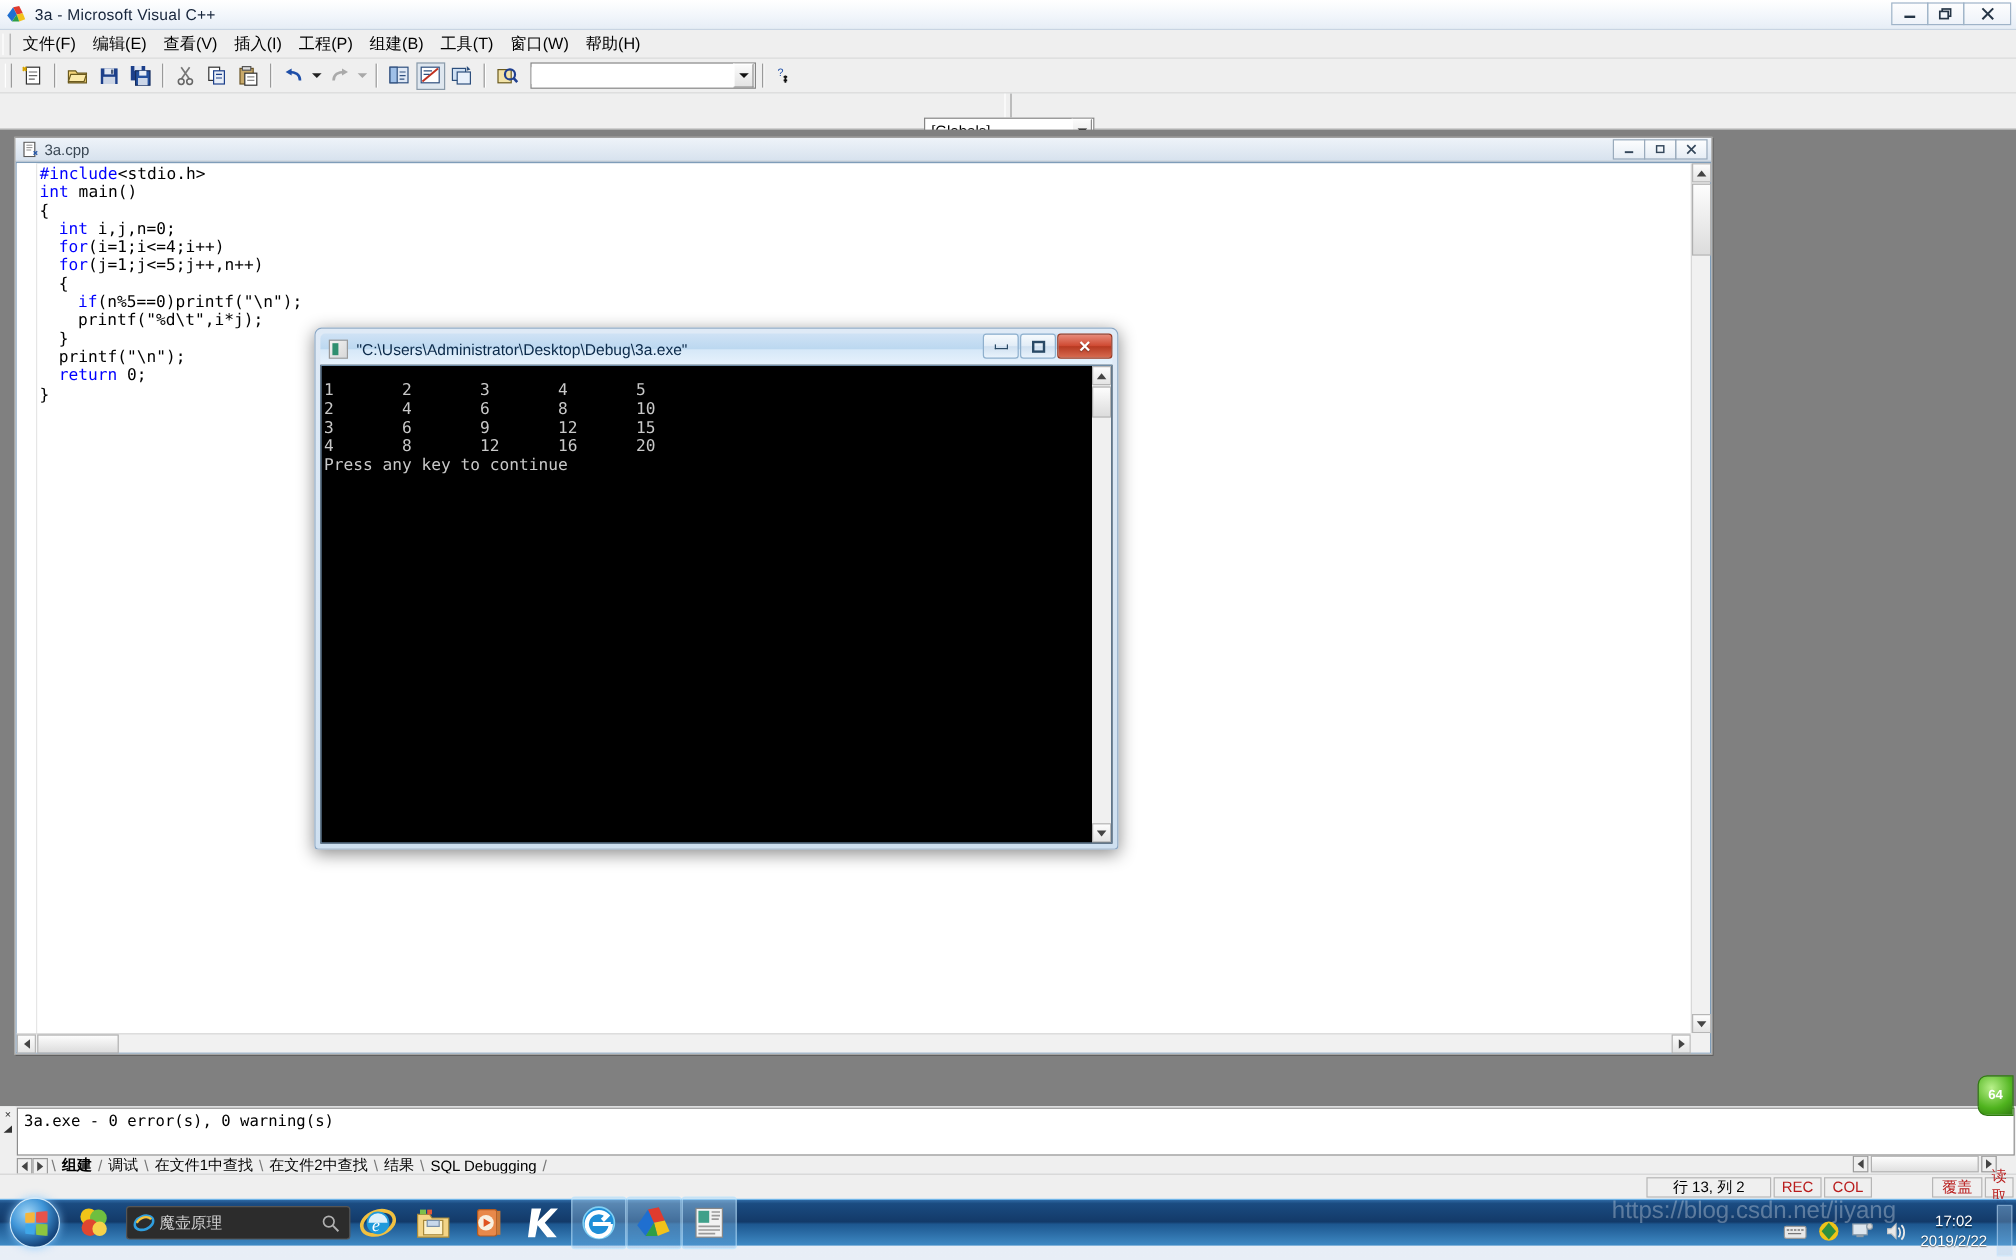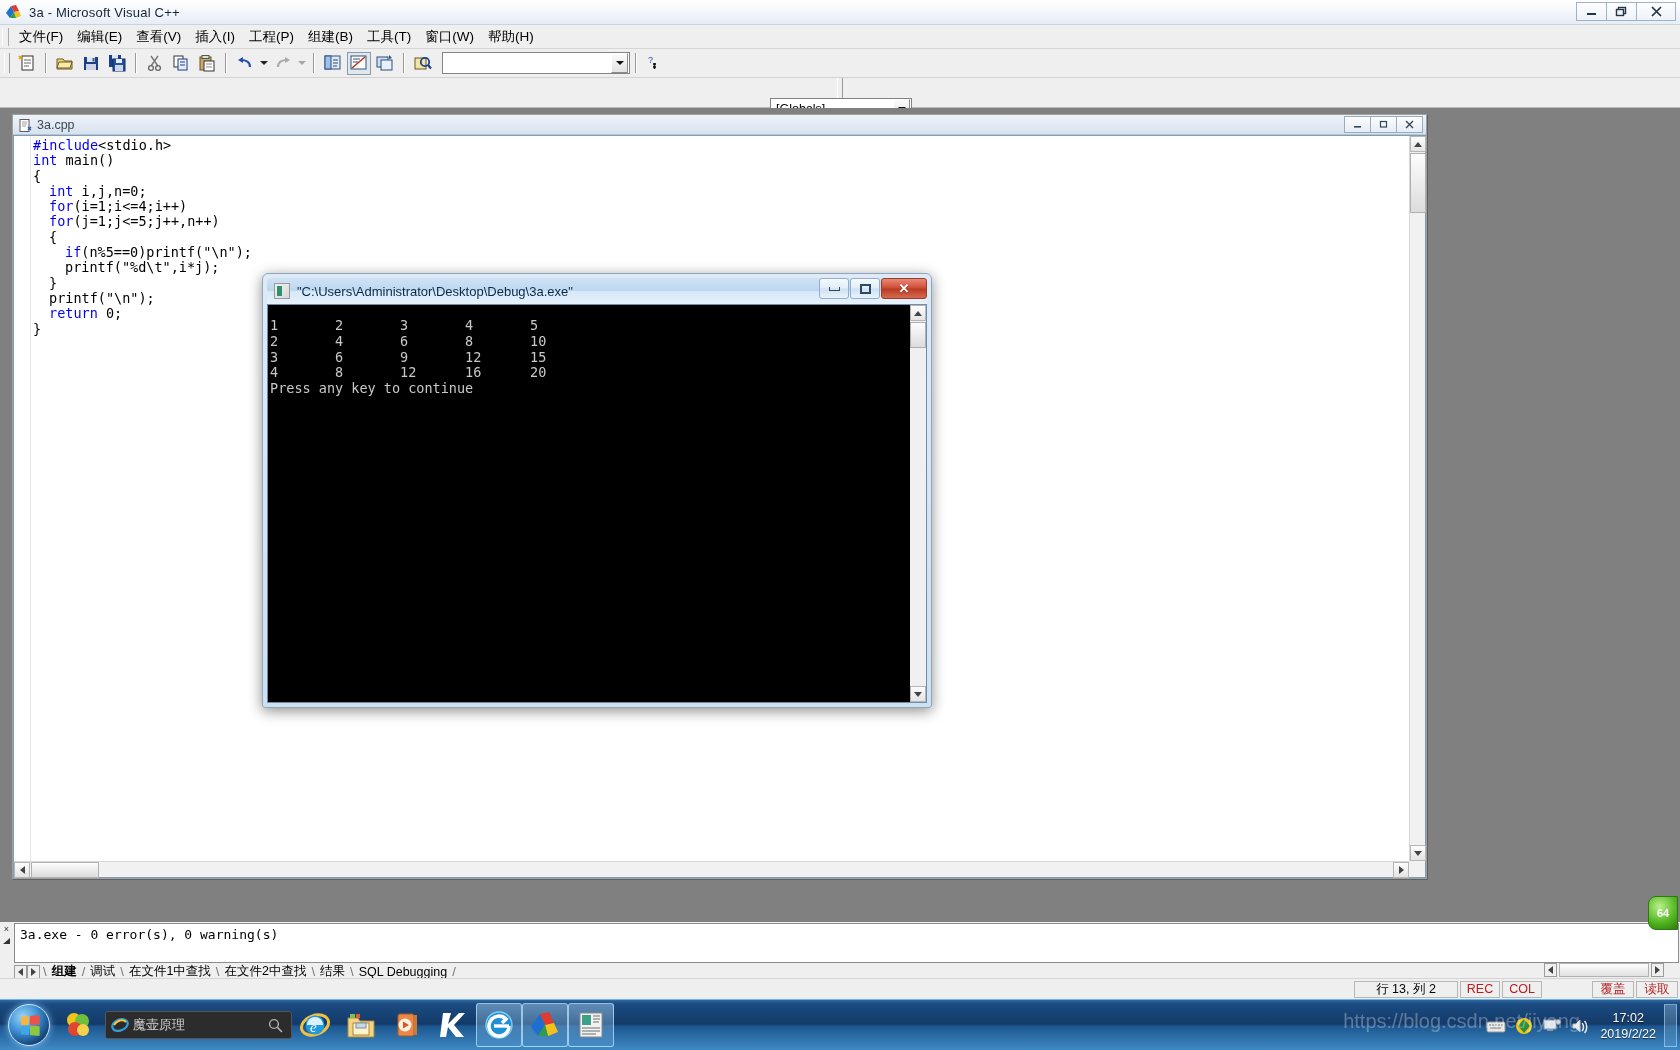--- a/index.html
+++ b/index.html
@@ -281,21 +281,21 @@
   #statusbar .sb-msg { flex: 1; font-size: 12px; color: #000; padding-left: 6px; }
   .sb-cell {
     height: 17px; border: 1px solid #b6b6b6; margin-right: 2px;
     display: flex; align-items: center; justify-content: center;
     font-size: 12.5px; color: #000; padding: 0 6px; flex: none;
   }
   .sb-cell.dim { color: #b91c1c; }
 
   
   #taskbar {
-    position: absolute; left: 0; top: 999px; width: 1680px; height: 51px;
+    position: absolute; left: 0; top: 999px; width: 1680px; height: 39px;
     background: linear-gradient(to bottom,
        rgba(40,100,160,.97) 0%,
        rgba(20,70,125,.97) 8%,
        rgba(12,52,100,.97) 48%,
        rgba(22,82,140,.97) 53%,
        rgba(58,135,195,.97) 100%);
     border-top: 1px solid #6fb4e8;
     display: flex; align-items: center;
   }
   #start-orb {
@@ -740,21 +740,21 @@
         </span>
     </div>
   </div>
 
   <div id="statusbar">
     <span class="sb-msg"></span>
     <span class="sb-cell" style="width:104px;">行 13, 列 2</span>
     <span class="sb-cell dim" style="width:40px;">REC</span>
     <span class="sb-cell dim" style="width:40px;">COL</span>
     <span class="sb-cell dim" style="width:42px;margin-left:48px;">覆盖</span>
-    <span class="sb-cell dim" style="width:42px;">读取</span>
+    <span class="sb-cell dim" style="width:24px;">读取</span>
   </div>
 
   <div id="helper-bubble">
     <span>64</span>
   </div>
 
   <div id="taskbar">
     <div id="start-orb">
       <span class="orb">
         <span class="orb-flag">

